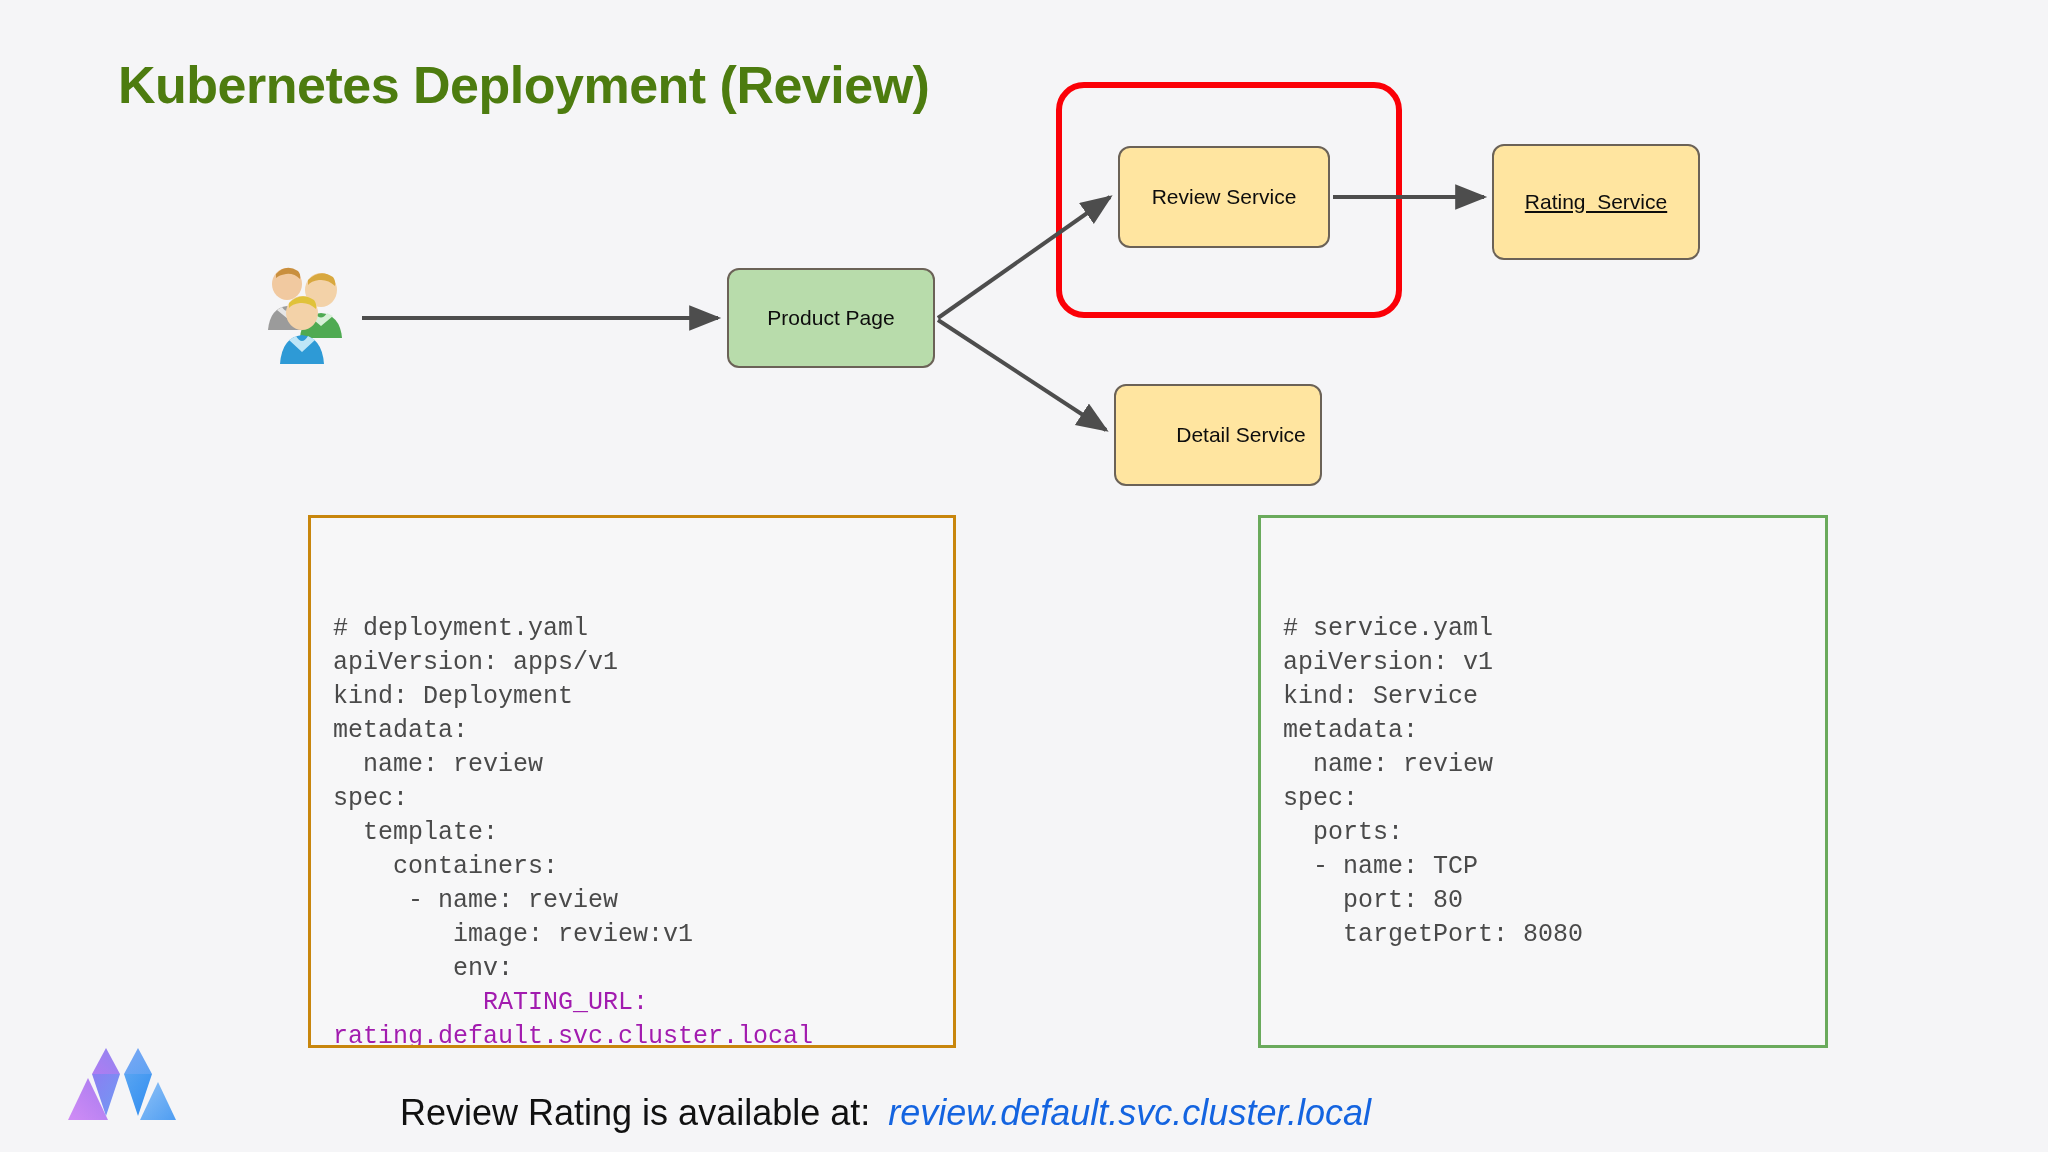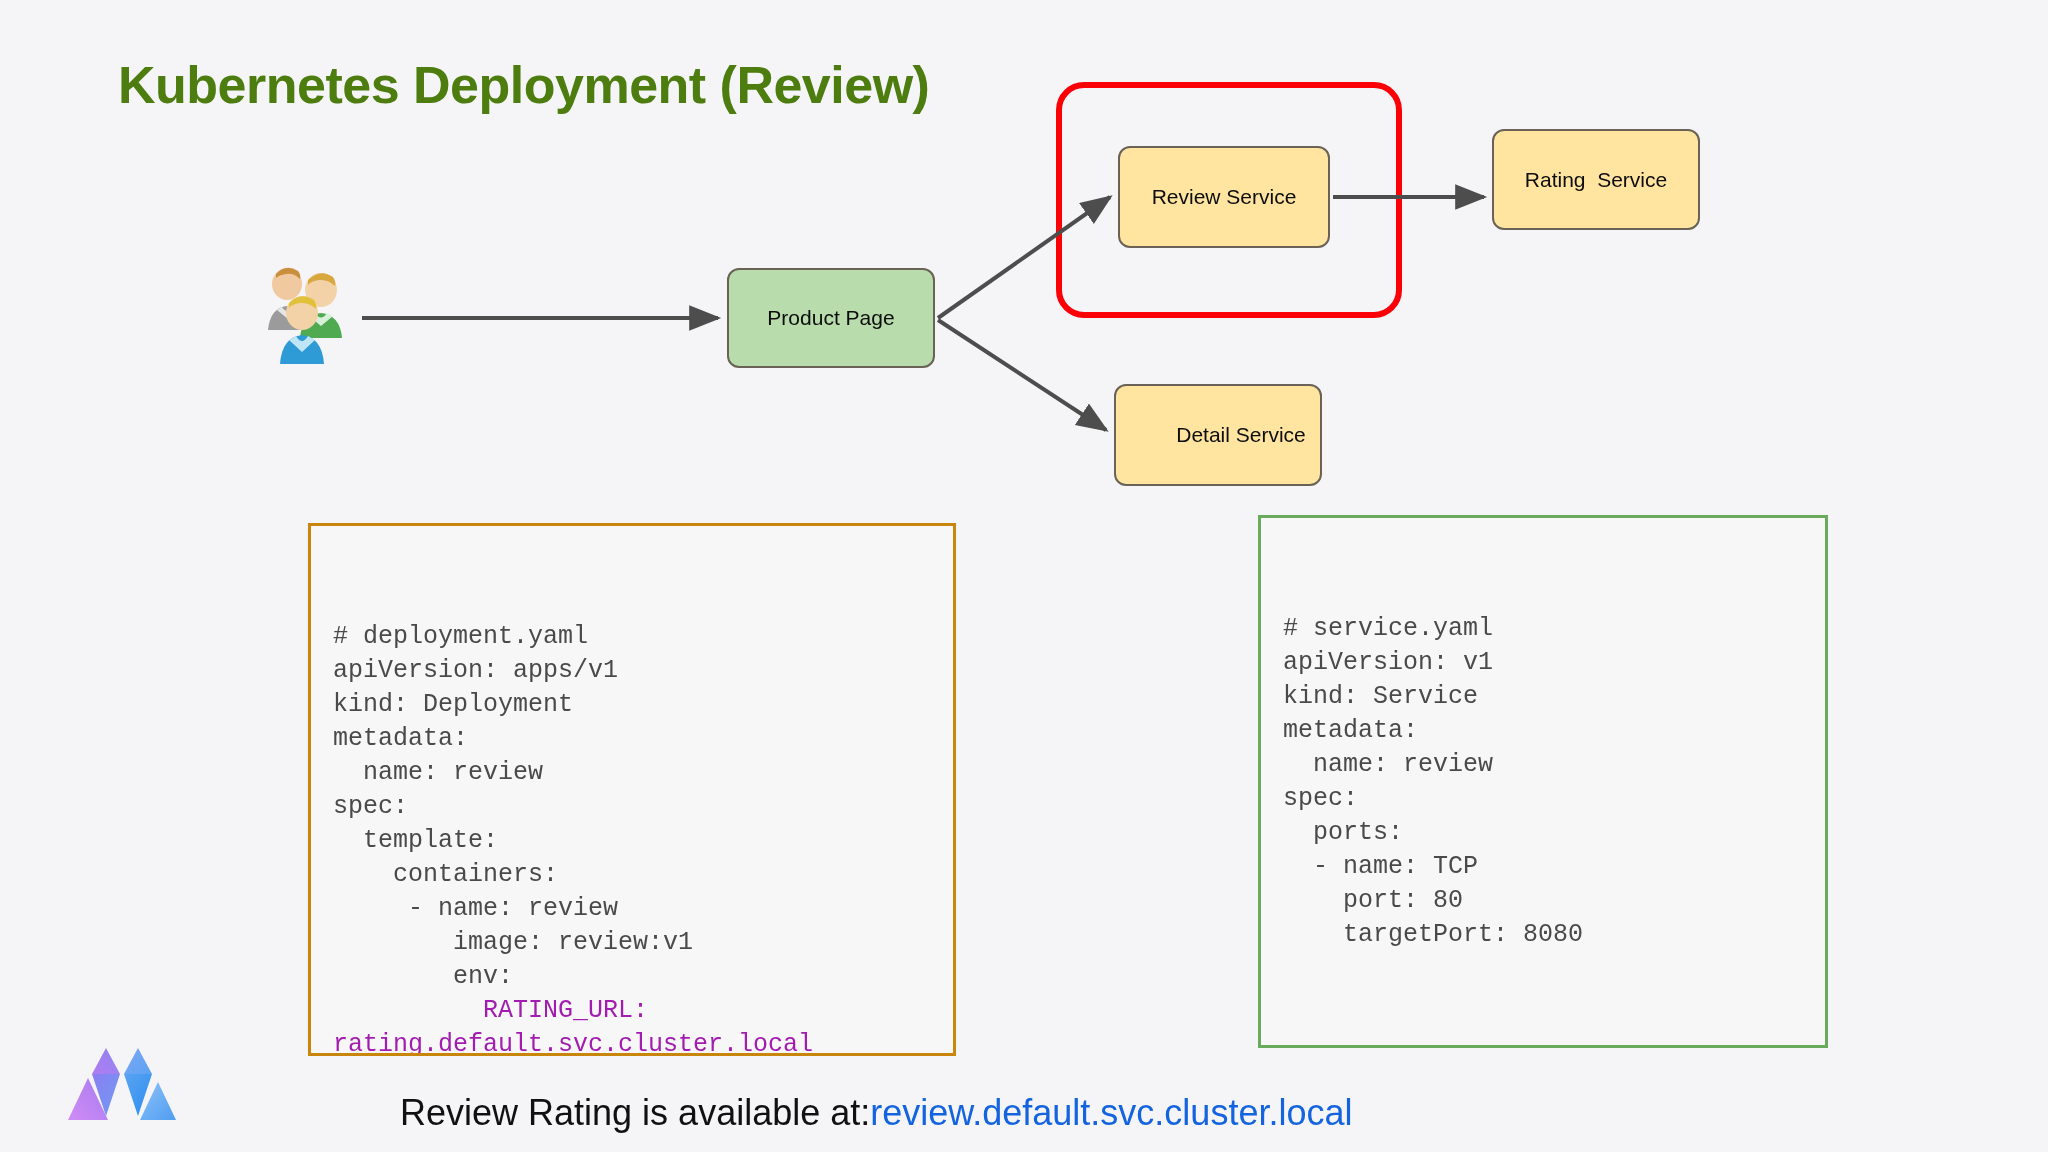--- a/index.html
+++ b/index.html
@@ -96,20 +96,22 @@
     position: absolute;
     left: 400px;
     top: 1092px;
     font-size: 36px;
     color: #111111;
     white-space: nowrap;
     font-family: "Liberation Sans", sans-serif;
   }
   #caption-url {
     color: #1464e0;
+    font-style: italic;
+    margin-left: 18px;
   }
 
   
   #brand-logo {
     position: absolute;
     left: 62px;
     top: 1040px;
     width: 120px;
     height: 86px;
   }
@@ -144,21 +146,21 @@
   <div id="highlight-rect" style="left: 1056px; top: 82px; width: 346px; height: 236px; border-color: rgb(251, 0, 7);"></div>
 
   <div class="node-box node-green" id="node-product-page" style="left: 727px; top: 268px; width: 208px; height: 100px; background: rgb(184, 220, 171); border-color: rgb(107, 98, 87);">
     <span>Product Page</span>
   </div>
 
   <div class="node-box node-yellow" id="node-review-service" style="left: 1118px; top: 146px; width: 212px; height: 102px; background: rgb(255, 229, 160); border-color: rgb(107, 98, 87);">
     <span>Review Service</span>
   </div>
 
-  <div class="node-box node-yellow" id="node-rating-service" style="left: 1492px; top: 129px; width: 208px; height: 101px; background: rgb(255, 229, 160); border-color: rgb(107, 98, 87);">
+  <div class="node-box node-yellow" id="node-rating-service" style="left: 1492px; top: 144px; width: 208px; height: 116px; background: rgb(255, 229, 160); border-color: rgb(107, 98, 87); text-decoration: underline;">
     <span>Rating  Service</span>
   </div>
 
   <div class="node-box node-yellow" id="node-detail-service" style="left: 1114px; top: 384px; width: 208px; height: 102px; background: rgb(255, 229, 160); border-color: rgb(107, 98, 87); padding-left: 46px;">
     <span>Detail Service</span>
   </div>
 
   <svg id="diagram-svg">
     <defs>
       <marker id="arrowhead" markerWidth="9" markerHeight="9" refX="7.2" refY="3.2" orient="auto" markerUnits="strokeWidth">
@@ -168,21 +170,21 @@
 
     <line x1="362" y1="318" x2="718" y2="318" stroke="#4d4d4d" stroke-width="4" marker-end="url(#arrowhead)"></line>
 
     <line x1="938" y1="318" x2="1110" y2="197" stroke="#4d4d4d" stroke-width="4" marker-end="url(#arrowhead)"></line>
 
     <line x1="938" y1="320" x2="1106" y2="430" stroke="#4d4d4d" stroke-width="4" marker-end="url(#arrowhead)"></line>
 
     <line x1="1333" y1="197" x2="1484" y2="197" stroke="#4d4d4d" stroke-width="4" marker-end="url(#arrowhead)"></line>
   </svg>
 
-  <div class="code-block" id="code-deployment" style="left: 308px; top: 515px; width: 648px; height: 533px; border-color: rgb(200, 134, 13); margin-top: 8px;">
+  <div class="code-block" id="code-deployment" style="left: 308px; top: 515px; width: 648px; height: 533px; border-color: rgb(200, 134, 13);">
     <div id="code-deployment-lines"><span class="code-line"># deployment.yaml</span><span class="code-line">apiVersion: apps/v1</span><span class="code-line">kind: Deployment</span><span class="code-line">metadata:</span><span class="code-line">  name: review</span><span class="code-line">spec:</span><span class="code-line">  template:</span><span class="code-line">    containers:</span><span class="code-line">     - name: review</span><span class="code-line">        image: review:v1</span><span class="code-line">        env:</span><span class="code-line code-red">          RATING_URL:</span><span class="code-line code-red">rating.default.svc.cluster.local</span></div>
   </div>
 
   <div class="code-block" id="code-service" style="left: 1230px; top: 515px; width: 570px; height: 533px; border-color: rgb(106, 170, 92); margin-left: 28px;">
     <div id="code-service-lines"><span class="code-line"># service.yaml</span><span class="code-line">apiVersion: v1</span><span class="code-line">kind: Service</span><span class="code-line">metadata:</span><span class="code-line">  name: review</span><span class="code-line">spec:</span><span class="code-line">  ports:</span><span class="code-line">  - name: TCP</span><span class="code-line">    port: 80</span><span class="code-line">    targetPort: 8080</span></div>
   </div>
 
   <div id="caption">
     <span>Review Rating is available at:</span><span id="caption-url" style="color: rgb(20, 100, 224);">review.default.svc.cluster.local</span>
   </div>

